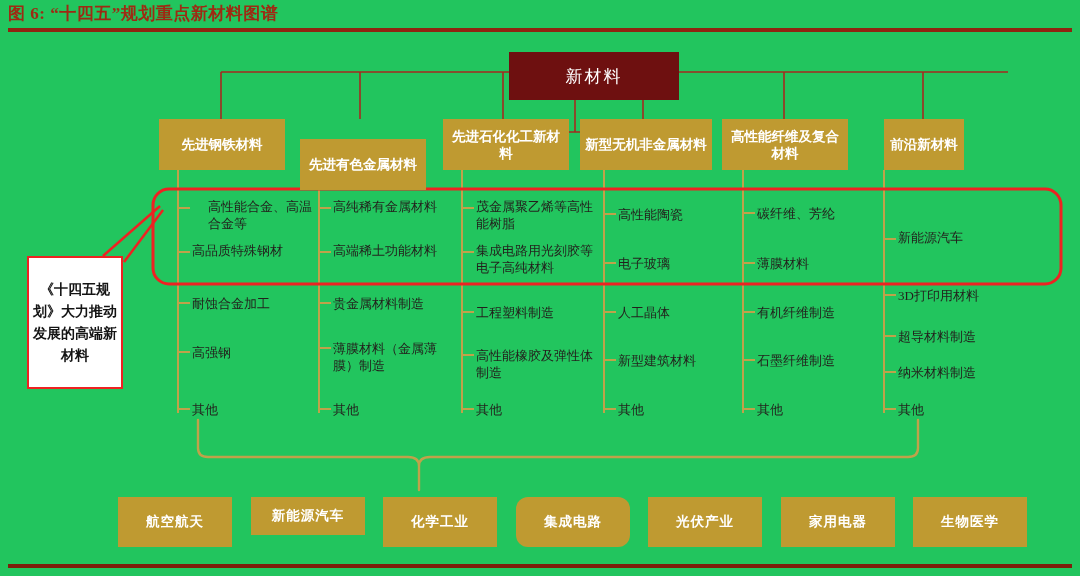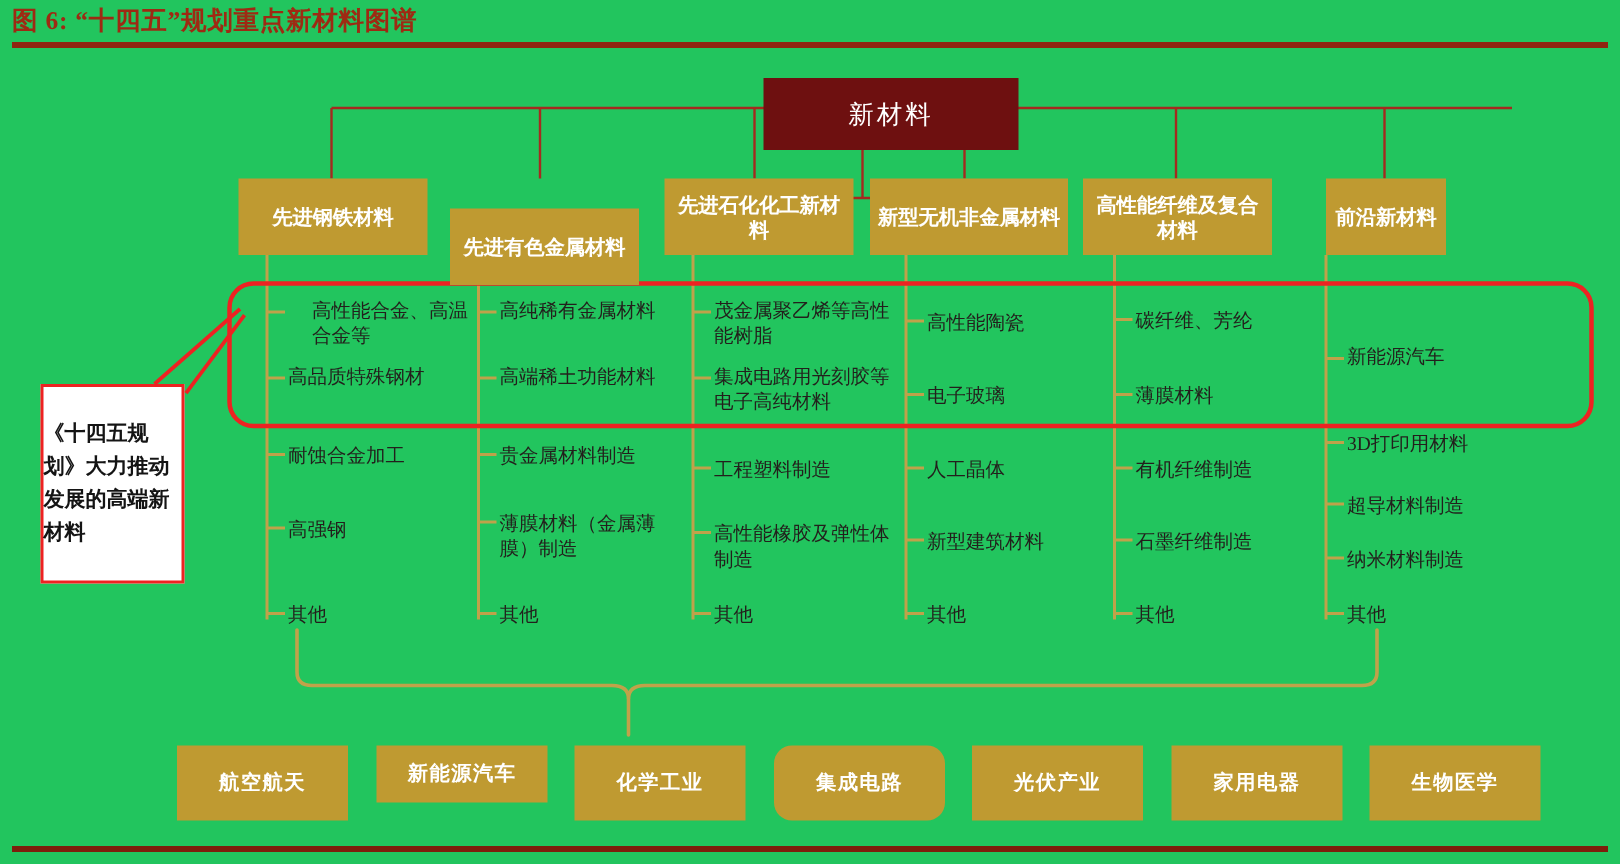--- a/index.html
+++ b/index.html
@@ -109,20 +109,21 @@
     background: #ffffff;
     box-sizing: border-box;
     display: flex;
     align-items: center;
     justify-content: center;
   }
   .callout-text {
     font-size: 14px;
     line-height: 22px;
     color: #141414;
+    text-align: center;
     font-weight: bold;
     letter-spacing: 0px;
   }
 
   svg.overlay {
     position: absolute;
     left: 0;
     top: 0;
     width: 1080px;
     height: 576px;

